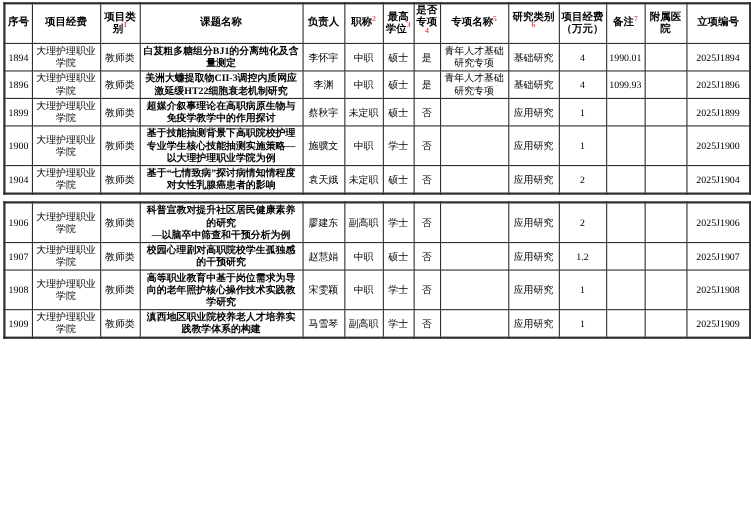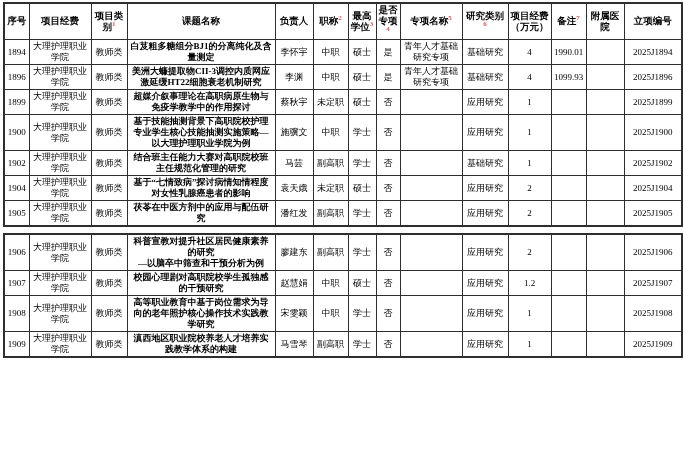--- a/index.html
+++ b/index.html
@@ -159,66 +159,34 @@
           <td class="cell-degree">学士</td>
           <td class="cell-special">否</td>
           <td class="cell-special_name"></td>
           <td class="cell-research_type">应用研究</td>
           <td class="cell-funding">1</td>
           <td class="cell-note"></td>
           <td class="cell-hospital"></td>
           <td class="cell-project_no">2025J1900</td>
         </tr>
         <tr>
-          <td class="cell-index">1902</td>
-          <td class="cell-school">大理护理职业学院</td>
-          <td class="cell-category">教师类</td>
-          <td class="cell-title">结合班主任能力大赛对高职院校班主任规范化管理的研究</td>
-          <td class="cell-leader">马芸</td>
-          <td class="cell-rank">副高职</td>
-          <td class="cell-degree">学士</td>
-          <td class="cell-special">否</td>
-          <td class="cell-special_name"></td>
-          <td class="cell-research_type">基础研究</td>
-          <td class="cell-funding">1</td>
-          <td class="cell-note"></td>
-          <td class="cell-hospital"></td>
-          <td class="cell-project_no">2025J1902</td>
-        </tr>
-        <tr>
           <td class="cell-index">1904</td>
           <td class="cell-school">大理护理职业学院</td>
           <td class="cell-category">教师类</td>
           <td class="cell-title">基于“七情致病”探讨病情知情程度对女性乳腺癌患者的影响</td>
           <td class="cell-leader">袁天娥</td>
           <td class="cell-rank">未定职</td>
           <td class="cell-degree">硕士</td>
           <td class="cell-special">否</td>
           <td class="cell-special_name"></td>
           <td class="cell-research_type">应用研究</td>
           <td class="cell-funding">2</td>
           <td class="cell-note"></td>
           <td class="cell-hospital"></td>
           <td class="cell-project_no">2025J1904</td>
-        </tr>
-        <tr>
-          <td class="cell-index">1905</td>
-          <td class="cell-school">大理护理职业学院</td>
-          <td class="cell-category">教师类</td>
-          <td class="cell-title">茯苓在中医方剂中的应用与配伍研究</td>
-          <td class="cell-leader">潘红发</td>
-          <td class="cell-rank">副高职</td>
-          <td class="cell-degree">学士</td>
-          <td class="cell-special">否</td>
-          <td class="cell-special_name"></td>
-          <td class="cell-research_type">应用研究</td>
-          <td class="cell-funding">2</td>
-          <td class="cell-note"></td>
-          <td class="cell-hospital"></td>
-          <td class="cell-project_no">2025J1905</td>
         </tr>
       </tbody>
   </table>
 
   <div class="section-gap"></div>
 
   <table class="section">
     <colgroup>
         <col class="c-index">
         <col class="c-school">

